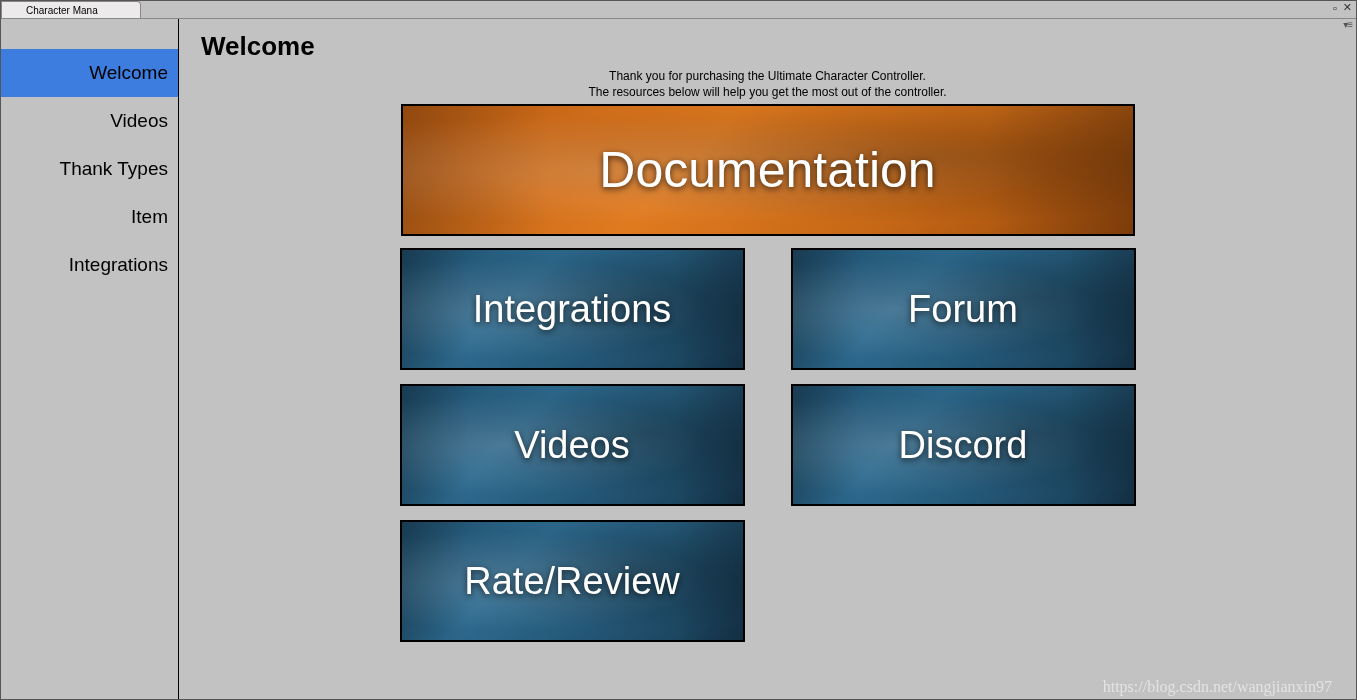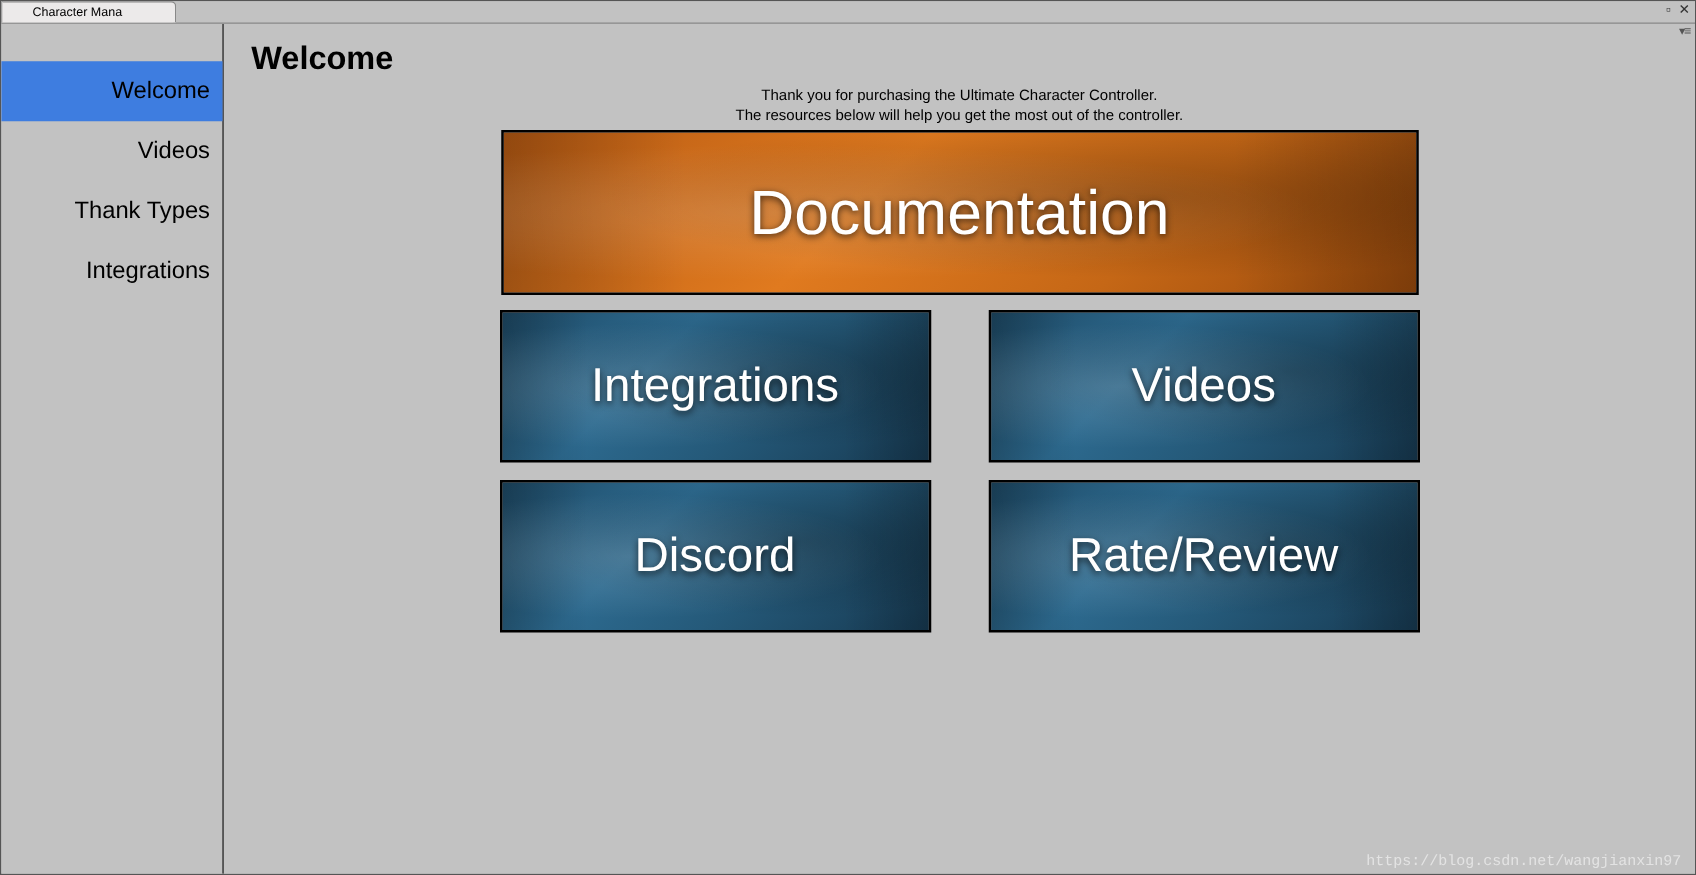--- a/index.html
+++ b/index.html
@@ -149,25 +149,25 @@
     gap: 14px 46px;
   }
   .card.small {
     width: 345px;
     height: 122px;
     background: linear-gradient(135deg, #1e4a66 0%, #2d6a8f 35%, #255a7a 60%, #173a52 100%);
     font-size: 38px;
   }
   .watermark {
     position: absolute;
-    right: 12px;
+    right: 25px;
     bottom: 4px;
-    font-size: 12px;
+    font-size: 16px;
     color: rgba(255,255,255,0.55);
-    font-family: Liberation Mono, monospace;
+    font-family: Liberation Serif, serif;
     pointer-events: none;
   }
 </style>
 </head>
 <body>
 
 <div class="window">
   <div class="titlebar">
     <div class="tab">
       <span>Character Mana</span>
@@ -183,20 +183,23 @@
 
     <div class="sidebar">
       <div class="sidebar-item active">
         <span>Welcome</span>
       </div>
       <div class="sidebar-item">
         <span>Videos</span>
       </div>
       <div class="sidebar-item">
         <span>Thank Types</span>
+      </div>
+      <div class="sidebar-item">
+        <span>Item</span>
       </div>
       <div class="sidebar-item">
         <span>Integrations</span>
       </div>
     </div>
 
     <div class="main">
       <div class="page-title">Welcome</div>
       <div class="intro">
         <div>Thank you for purchasing the Ultimate Character Controller.</div>
@@ -205,20 +208,23 @@
 
       <div class="cards">
         <div class="card big">
           <span>Documentation</span>
         </div>
         <div class="grid">
           <div class="card small">
             <span>Integrations</span>
           </div>
           <div class="card small">
+            <span>Forum</span>
+          </div>
+          <div class="card small">
             <span>Videos</span>
           </div>
           <div class="card small">
             <span>Discord</span>
           </div>
           <div class="card small">
             <span>Rate/Review</span>
           </div>
         </div>
       </div>

